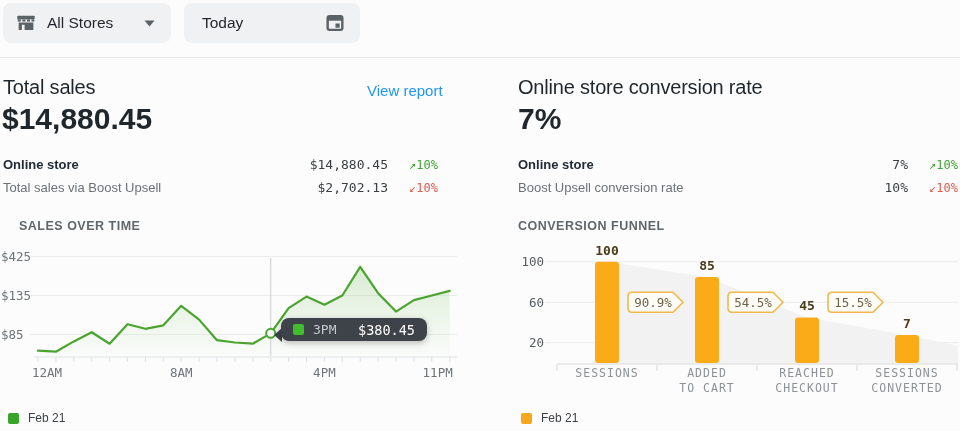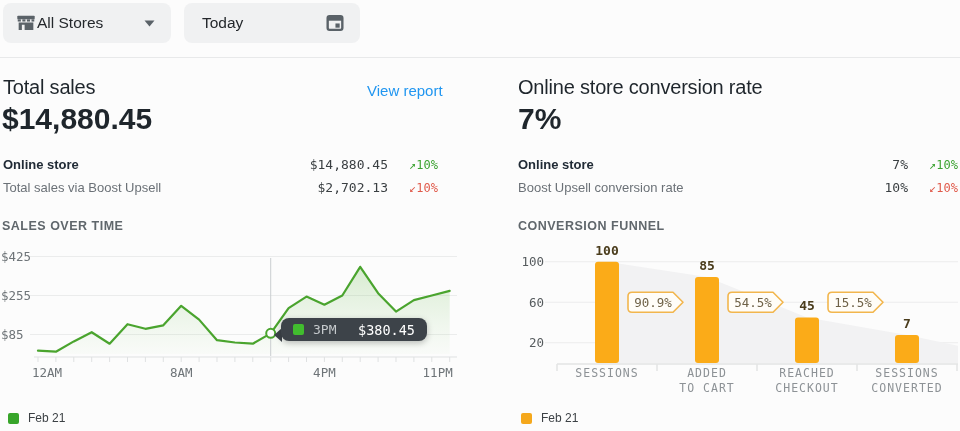--- a/index.html
+++ b/index.html
@@ -3,42 +3,42 @@
 <meta charset="utf-8">
 <style>
   html,body{margin:0;padding:0;background:#fcfcfc;}
   #app{position:relative;width:960px;height:431px;overflow:hidden;background:#fcfcfc;
        color:#212b36;font-family:"Liberation Sans",sans-serif;}
   
   .btn{position:absolute;top:3px;height:40px;background:#f0f1f2;border-radius:8px;
        display:flex;align-items:center;box-sizing:border-box;font-size:15.5px;color:#24282c;cursor:pointer;}
   #store-btn{left:3px;width:168px;padding:0 16px 0 12px;}
   #date-btn{left:184px;width:176px;padding:0 14px 0 18px;}
-  .btn .lbl{}
+  .btn .lbl{margin-left:10px;}
   #date-btn .lbl{margin-left:0;}
   .push{margin-left:auto;}
   .divider{position:absolute;left:0;top:57px;width:960px;height:1px;background:#e8e9ea;}
   
   .panel-title{position:absolute;top:76px;font-size:20px;font-weight:400;color:#1f262c;letter-spacing:-0.2px;}
   #left-title{left:3px;} #right-title{left:518px;}
   .link{position:absolute;top:82px;left:367px;font-size:15px;color:#2196f0;text-decoration:none;cursor:pointer;}
   .big{position:absolute;top:102px;font-size:30px;font-weight:700;color:#1f262c;}
   #left-big{left:2px;} #right-big{left:518px;}
   
   .rows{position:absolute;top:153px;}
   #left-rows{left:3px;width:435px;} #right-rows{left:518px;width:440px;}
   .mrow{display:flex;align-items:center;height:23px;font-size:13px;}
   .mlabel.bold{font-weight:700;color:#212b36;}
   .mlabel.gray{color:#6b7177;}
   .mval{margin-left:auto;font-family:"DejaVu Sans Mono",monospace;font-size:13px;color:#3a3f42;}
   .mchange{width:50px;text-align:right;font-family:"DejaVu Sans Mono",monospace;font-size:12px;}
   .up{color:#3da332;} .down{color:#e05a4b;}
   
   .sec{position:absolute;top:219px;font-size:12.5px;font-weight:700;color:#60676c;letter-spacing:.5px;}
-  #left-sec{left:2px;text-align:center;} #right-sec{left:518px;}
+  #left-sec{left:19px;text-align:center;} #right-sec{left:518px;}
   
   .ylab,.xlab{position:absolute;font-family:"DejaVu Sans Mono",monospace;font-size:12.5px;color:#6e7478;line-height:15px;}
   
   #tooltip{position:absolute;left:281px;top:318px;width:146px;height:23px;background:#3d4349;border-radius:8px;
            display:flex;align-items:center;padding:0 12px;box-sizing:border-box;box-shadow:0 2px 6px rgba(0,0,0,.25);z-index:5;}
   #tooltip-arrow{position:absolute;left:274px;top:328px;width:0;height:0;z-index:5;
            border-top:7px solid transparent;border-bottom:7px solid transparent;border-right:8px solid #3d4349;}
   .tt-sq{width:11px;height:11px;border-radius:2px;background:#41bd2e;margin-right:9px;flex:none;}
   .tt-label{color:#c5c9cc;font-family:"DejaVu Sans Mono",monospace;font-size:13px;}
   .tt-val{margin-left:auto;color:#ffffff;font-family:"DejaVu Sans Mono",monospace;font-weight:400;font-size:13.5px;}
@@ -117,21 +117,21 @@
       <span class="mval">10%</span>
       <span class="mchange down"><span>↙</span><span>10%</span></span>
     </div>
   </div>
 
   <div class="sec" id="left-sec">SALES OVER TIME</div>
   <div class="sec" id="right-sec">CONVERSION FUNNEL</div>
 
   <div id="sales-ylabels">
       <div class="ylab" style="left: 1px; top: 248.5px;">$425</div>
-      <div class="ylab" style="left: 1px; top: 287.5px;">$255</div>
+      <div class="ylab" style="left: 1px; top: 287.5px;">$135</div>
       <div class="ylab" style="left: 1px; top: 326.5px;">$85</div>
     </div>
   <svg id="sales-svg" class="chart-abs" style="left:30px;top:246px;" width="428" height="118">
       <defs>
         <linearGradient id="gl" x1="0" y1="0" x2="0" y2="1">
           <stop offset="0%" stop-color="rgba(110,186,82,0.26)"></stop>
           <stop offset="100%" stop-color="rgba(150,210,130,0.03)"></stop>
         </linearGradient>
       </defs>
       <line x1="0" y1="10.5" x2="427" y2="10.5" stroke="#ebecec" stroke-width="1"></line>

